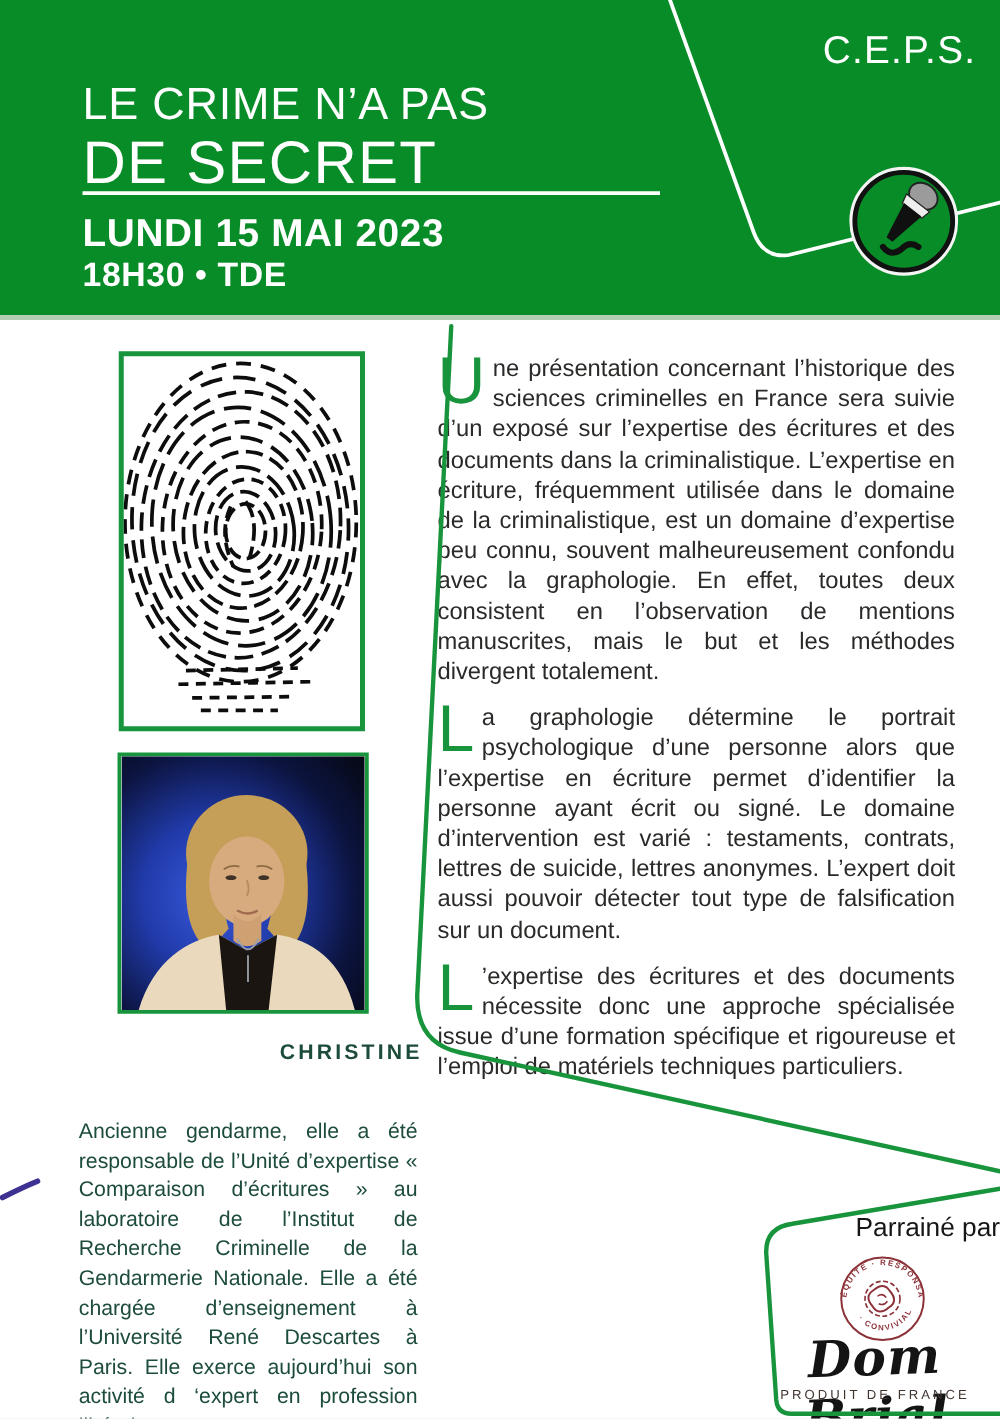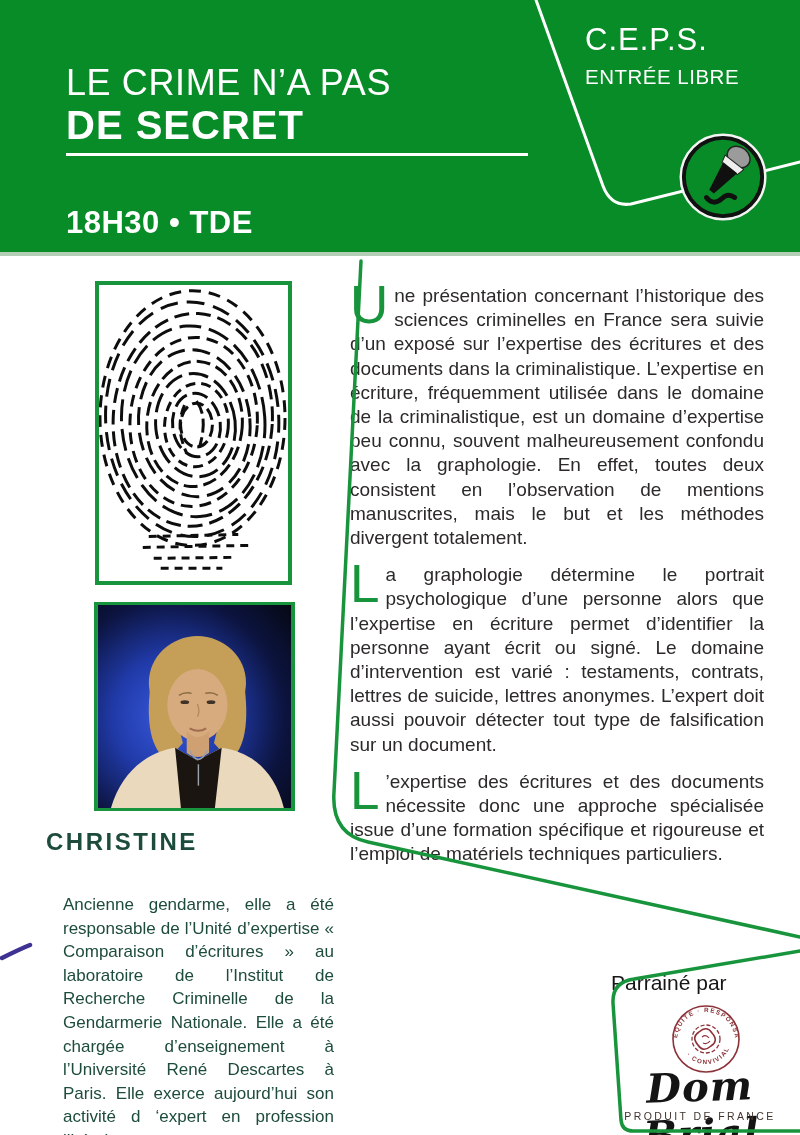--- a/index.html
+++ b/index.html
@@ -10,72 +10,72 @@
     --seal-maroon:#8c3339;
     --accent-purple:#3d3192;
   }
   *{margin:0;padding:0;box-sizing:border-box}
   html,body{background:#e9e9e9;font-family:"Liberation Sans",sans-serif}
   .poster{position:relative;width:800px;height:1135px;background:#ffffff;overflow:hidden;margin:0 auto}
 
   
   .banner{position:absolute;left:0;top:0;width:800px;height:256px;background:var(--banner-green);border-bottom:4px solid #b4ceb6;color:#fff}
   .title1{position:absolute;left:66px;top:62px;font-size:36px;font-weight:400;letter-spacing:.6px}
-  .title2{position:absolute;left:66px;top:103px;font-size:40px;font-weight:700;letter-spacing:1px}
+  .title2{position:absolute;left:66px;top:103px;font-size:48px;font-weight:400;letter-spacing:1px}
   .rule{position:absolute;left:66px;top:153px;width:462px;height:3px;background:#fff}
   .date1{position:absolute;left:66px;top:169px;font-size:31px;font-weight:700;letter-spacing:.5px}
-  .date2{position:absolute;left:66px;top:205px;font-size:31px;font-weight:700;letter-spacing:.5px}
-  .ceps{position:absolute;left:585px;top:22px;width:196px;text-align:left;color:#fff}
+  .date2{position:absolute;left:66px;top:205px;font-size:27px;font-weight:700;letter-spacing:.5px}
+  .ceps{position:absolute;left:585px;top:22px;width:196px;text-align:right;color:#fff}
   .ceps .org{font-size:31px;font-weight:500;letter-spacing:1px}
   .ceps .entry{font-size:20.5px;font-weight:400;letter-spacing:.5px;margin-top:7px}
   .ceps .entry2{margin-top:6px}
 
   
   .decor{position:absolute;left:0;top:0;width:800px;height:1135px;z-index:3;pointer-events:none}
   .stroke-white{stroke:#fff;stroke-width:3;fill:none;stroke-linecap:round}
   .stroke-green{stroke:var(--line-green);stroke-width:3.5;fill:none;stroke-linecap:round}
   .stroke-purple{stroke:var(--accent-purple);stroke-width:4.5;fill:none;stroke-linecap:round}
 
   .mic{position:absolute;left:679px;top:133px;width:88px;height:88px;z-index:4}
 
   
   .fingerprint-frame{position:absolute;left:95px;top:281px;width:197px;height:304px;border:4px solid var(--line-green);background:#fff;z-index:2}
   .fingerprint-frame svg{display:block;width:100%;height:100%}
   .photo-frame{position:absolute;left:94px;top:602px;width:201px;height:209px;border:3px solid var(--line-green);z-index:2}
   .photo-frame svg{display:block;width:100%;height:100%}
 
-  .speaker-name{position:absolute;left:46px;top:826px;width:280px;text-align:left;color:var(--dark-green-text);font-size:24px;font-weight:700;letter-spacing:2.5px;line-height:31px;z-index:2}
+  .speaker-name{position:absolute;left:58px;top:826px;width:280px;text-align:right;color:var(--dark-green-text);font-size:17px;font-weight:700;letter-spacing:2.5px;line-height:31px;z-index:2}
   .bio{position:absolute;left:63px;top:893px;width:271px;font-size:17px;line-height:23.6px;text-align:justify;color:var(--dark-green-text);z-index:2}
 
   
   .article{position:absolute;left:350px;top:284px;width:414px;color:var(--body-text);font-size:19px;line-height:24.2px;text-align:justify;z-index:2}
   .article p{margin:0 0 13px 0}
   .dropcap{float:left;color:var(--line-green);font-size:53px;line-height:41px;font-weight:500;padding-right:6px}
 
   
-  .sponsor-label{position:absolute;left:611px;top:971px;width:189px;text-align:left;font-size:21px;color:#161616;z-index:2}
+  .sponsor-label{position:absolute;left:611px;top:971px;width:189px;text-align:right;font-size:21px;color:#161616;z-index:2}
   .seal{position:absolute;left:669px;top:1002px;width:74px;height:74px;z-index:2}
   .brand{position:absolute;left:598px;top:1063px;width:205px;text-align:center;font-family:"DejaVu Serif",serif;font-style:italic;font-weight:600;font-size:40px;color:#141414;letter-spacing:1px;transform:rotate(-2deg);z-index:2}
   .tagline{position:absolute;left:605px;top:1110px;width:190px;text-align:center;font-size:10.5px;font-weight:400;letter-spacing:2.4px;color:#40342f;z-index:2}
 
   .seal-ring-text{font-size:6.3px;font-weight:700;letter-spacing:1.3px;fill:var(--seal-maroon)}
 </style>
 </head>
 <body>
 
 <div class="poster">
 
   <header class="banner">
     <div class="title1">LE CRIME N’A PAS</div>
     <div class="title2">DE SECRET</div>
     <div class="rule"></div>
+    <div class="date1">LUNDI 15 MAI 2023</div>
     <div class="date2">18H30 • TDE</div>
     <div class="ceps">
       <div class="org">C.E.P.S.</div>
-      <div class="entry">ENTRÉE LIBRE</div>
     </div>
   </header>
 
   <svg class="decor" viewBox="0 0 800 1135" aria-hidden="true">
 
     <path class="stroke-white" d="M536,0 L603,186 Q611,207 631,204 L800,162"></path>
 
     <path class="stroke-green" d="M361,261 L334,792 Q331,834 368,842 L800,937"></path>
 
     <path class="stroke-green" d="M800,951 L634,979 Q612,982 613,1003 L621,1120 Q622,1131 633,1131 L800,1131"></path>

